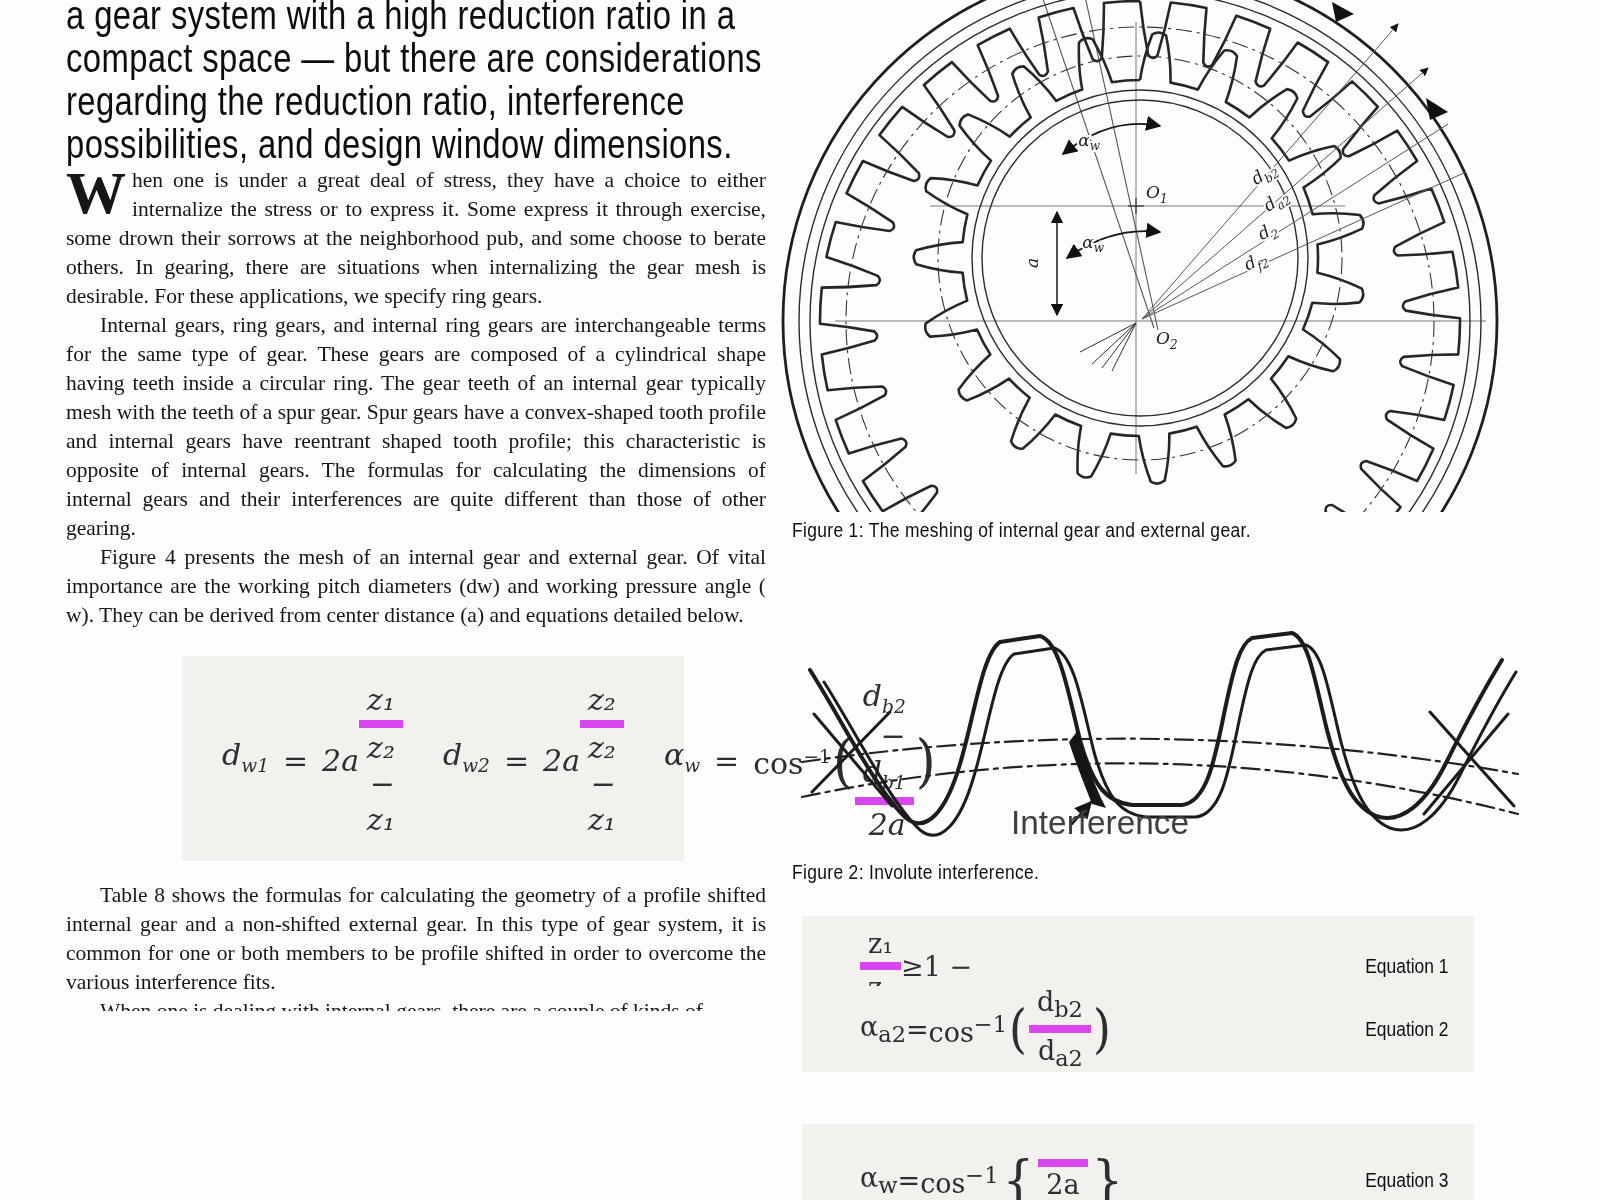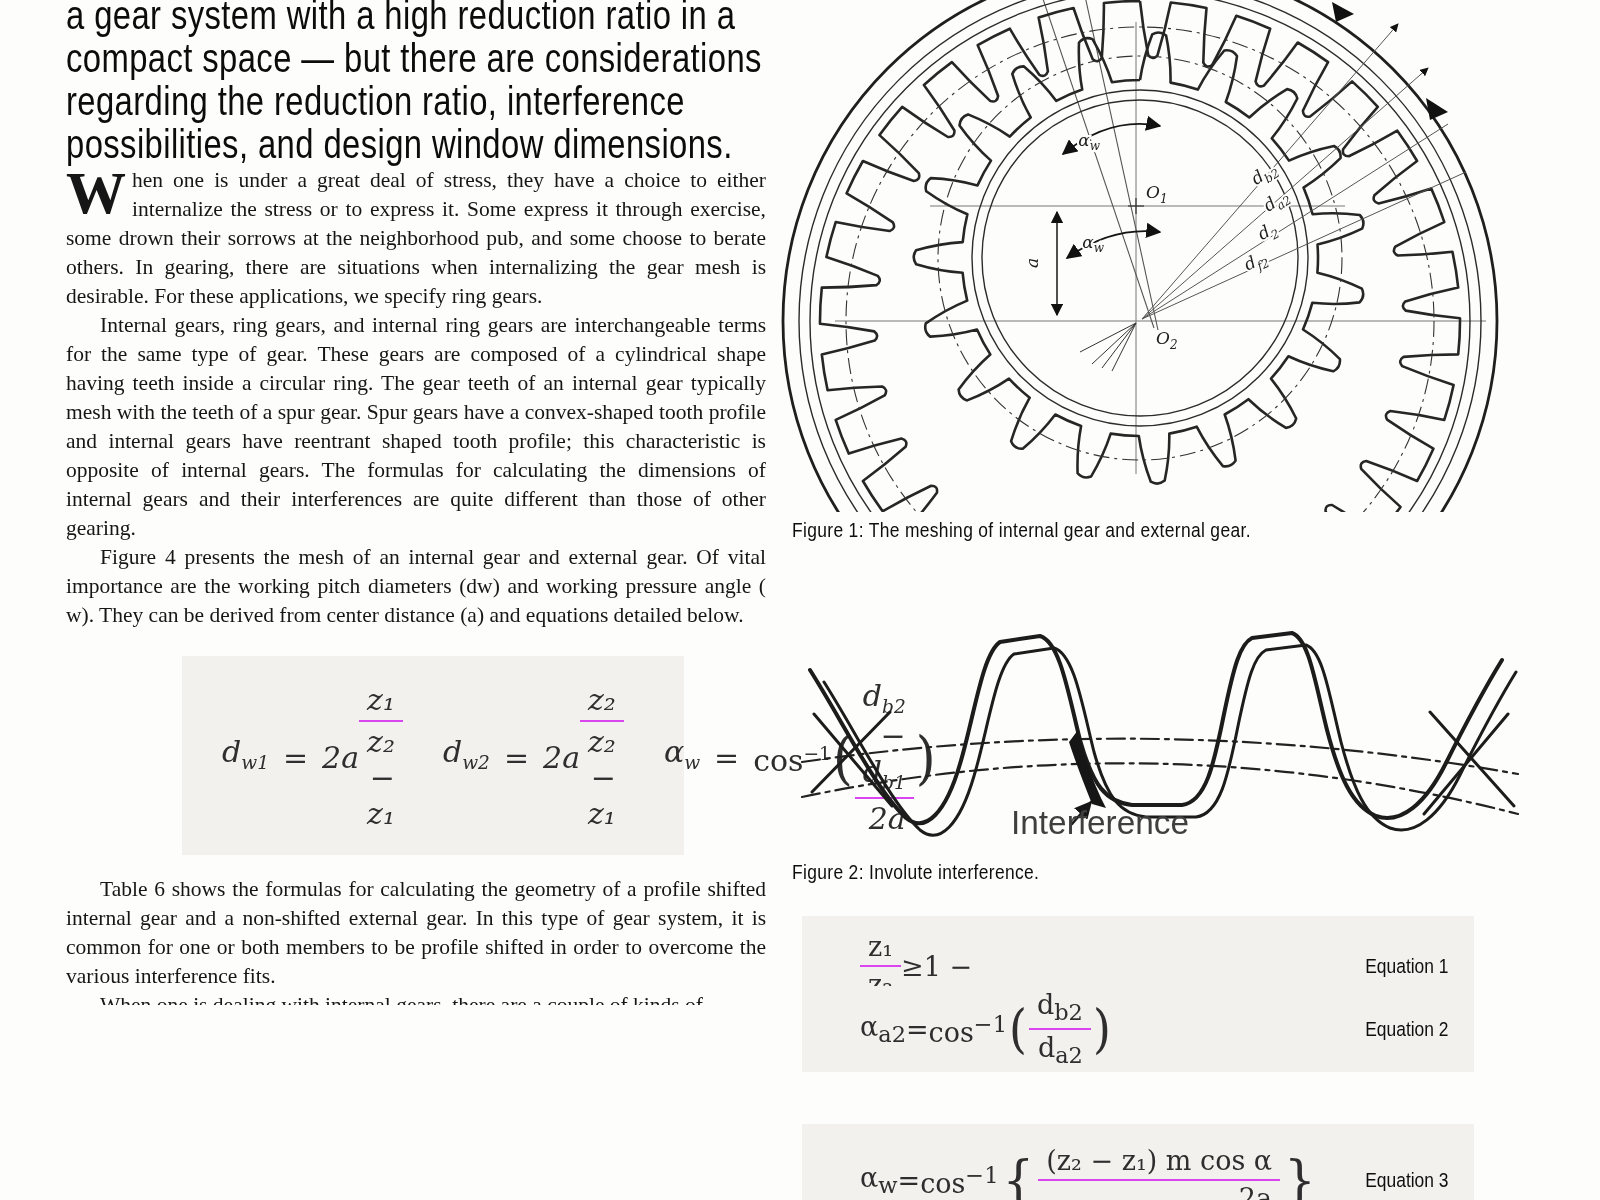--- a/index.html
+++ b/index.html
@@ -22,21 +22,21 @@
   
   .eq{display:flex;align-items:center;font-family:"DejaVu Serif",serif;color:#2e2e2e;}
   .eq .it{font-style:italic;}
   .eq .rm{font-style:normal;}
   .eq .rel{padding:0 14px;}
   .eq sub{font-size:62%;font-style:italic;}
   .eq sup{font-size:62%;}
   .frac{display:inline-flex;flex-direction:column;text-align:right;
         vertical-align:middle;line-height:1.2;}
   .frac .num{display:block;padding:0 8px 2px 8px;}
-  .frac .den{display:block;border-top:2px solid #d946ef;padding:2px 8px 0 8px;}
+  .frac .den{display:block;border-top:8px solid #d946ef;padding:2px 8px 0 8px;}
   .paren{font-size:170%;font-weight:300;transform:scaleY(1.15);padding:0 2px;}
   .brace{font-size:185%;font-weight:300;transform:scaleY(1.1);padding:0 4px;}
   .tok{white-space:nowrap;}
   
   .eq-panel{margin:26px 0 20px 116px;width:452px;background:#f2f1ee;
             padding:22px 10px 18px 40px;display:flex;flex-direction:row;
             gap:40px;font-size:30px;}
   
   #right-col{position:absolute;left:780px;top:0;width:790px;height:1200px;}
   .figcap{position:absolute;left:12px;font-family:"Liberation Sans",sans-serif;
@@ -109,21 +109,21 @@
           <span class="tok"><span class="rm">cos</span><sup>−1</sup></span>
           <span class="paren">(</span>
           <span class="frac">
             <span class="num"><span class="it">d</span><sub>b2</sub><span class="rm"> − </span><span class="it">d</span><sub>b1</sub></span>
             <span class="den it">2a</span>
           </span>
           <span class="paren">)</span>
         </div>
       </div>
 
-      <p class="indent">Table 6 shows the formulas for calculating the geometry of a profile shifted internal gear and a non-shifted external gear. In this type of gear system, it is common for one or both members to be profile shifted in order to overcome the various interference fits.</p>
+      <p class="indent">Table 8 shows the formulas for calculating the geometry of a profile shifted internal gear and a non-shifted external gear. In this type of gear system, it is common for one or both members to be profile shifted in order to overcome the various interference fits.</p>
       <p class="indent clip-line">When one is dealing with internal gears, there are a couple of kinds of</p>
     </div>
   </div>
 
   <div id="right-col">
 
     <svg id="fig1-svg" width="760" height="516" viewBox="0 0 760 516">
       <defs>
         <marker id="ar1" viewBox="0 0 10 10" refX="9" refY="5" markerWidth="8.5" markerHeight="8.5" orient="auto-start-reverse">
           <path d="M0 0 L10 5 L0 10 z" fill="#111"></path>
@@ -223,21 +223,20 @@
       <span class="eq-label">Equation 2</span>
     </div>
 
     <div class="eqrow" id="eqrow3">
       <div class="eq-content">
         <span class="tok"><span class="it">α</span><sub>w</sub></span>
         <span class="rel">=</span>
         <span class="tok"><span class="rm">cos</span><sup>−1</sup></span>
         <span class="brace">{</span>
         <span class="frac">
-          <span class="num it">(z₂ − z₁) m cos α</span>
           <span class="den it">2a</span>
         </span>
         <span class="brace">}</span>
       </div>
       <span class="eq-label">Equation 3</span>
     </div>
   </div>
 </div>
 
 </body></html>

